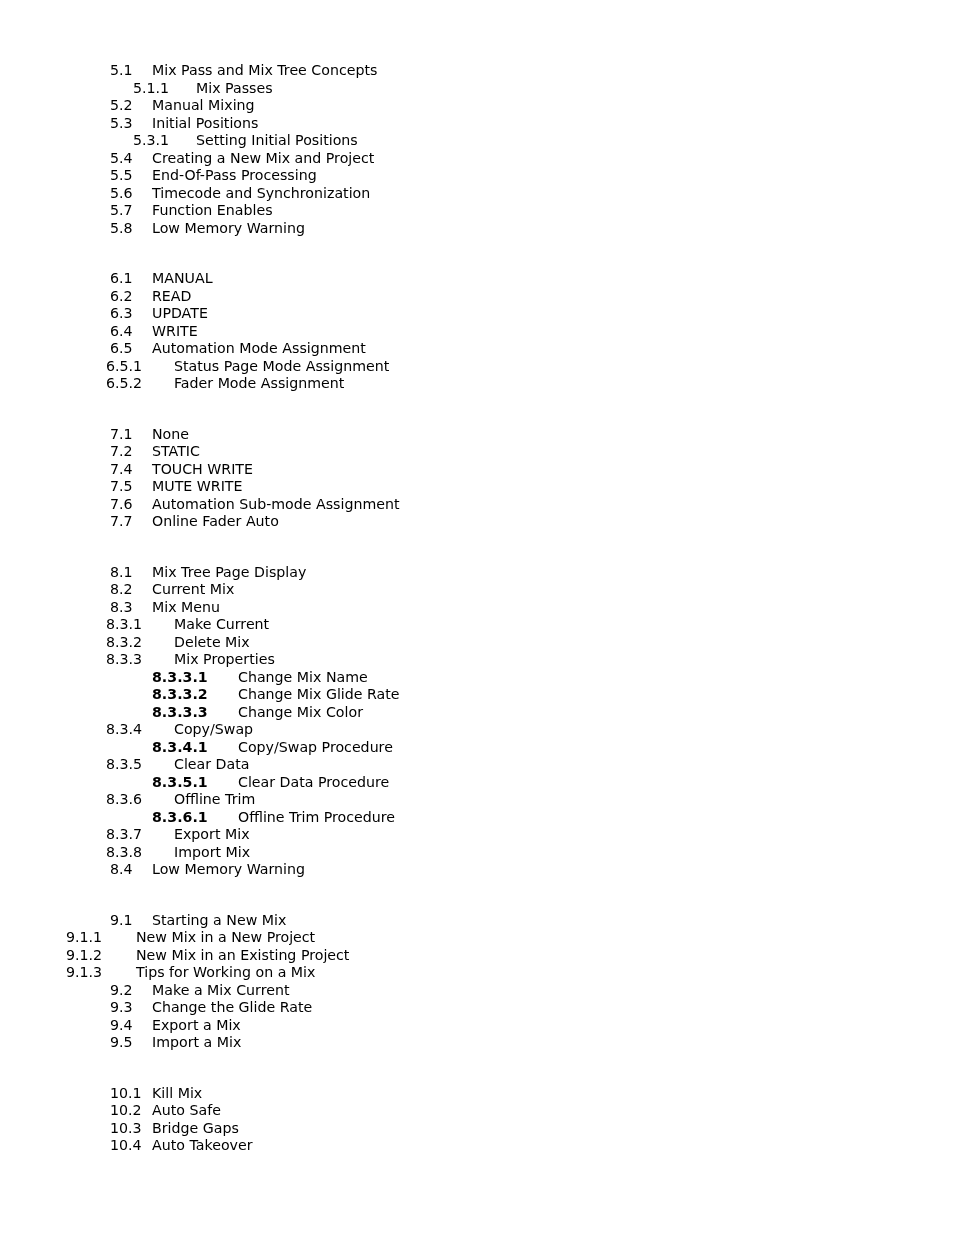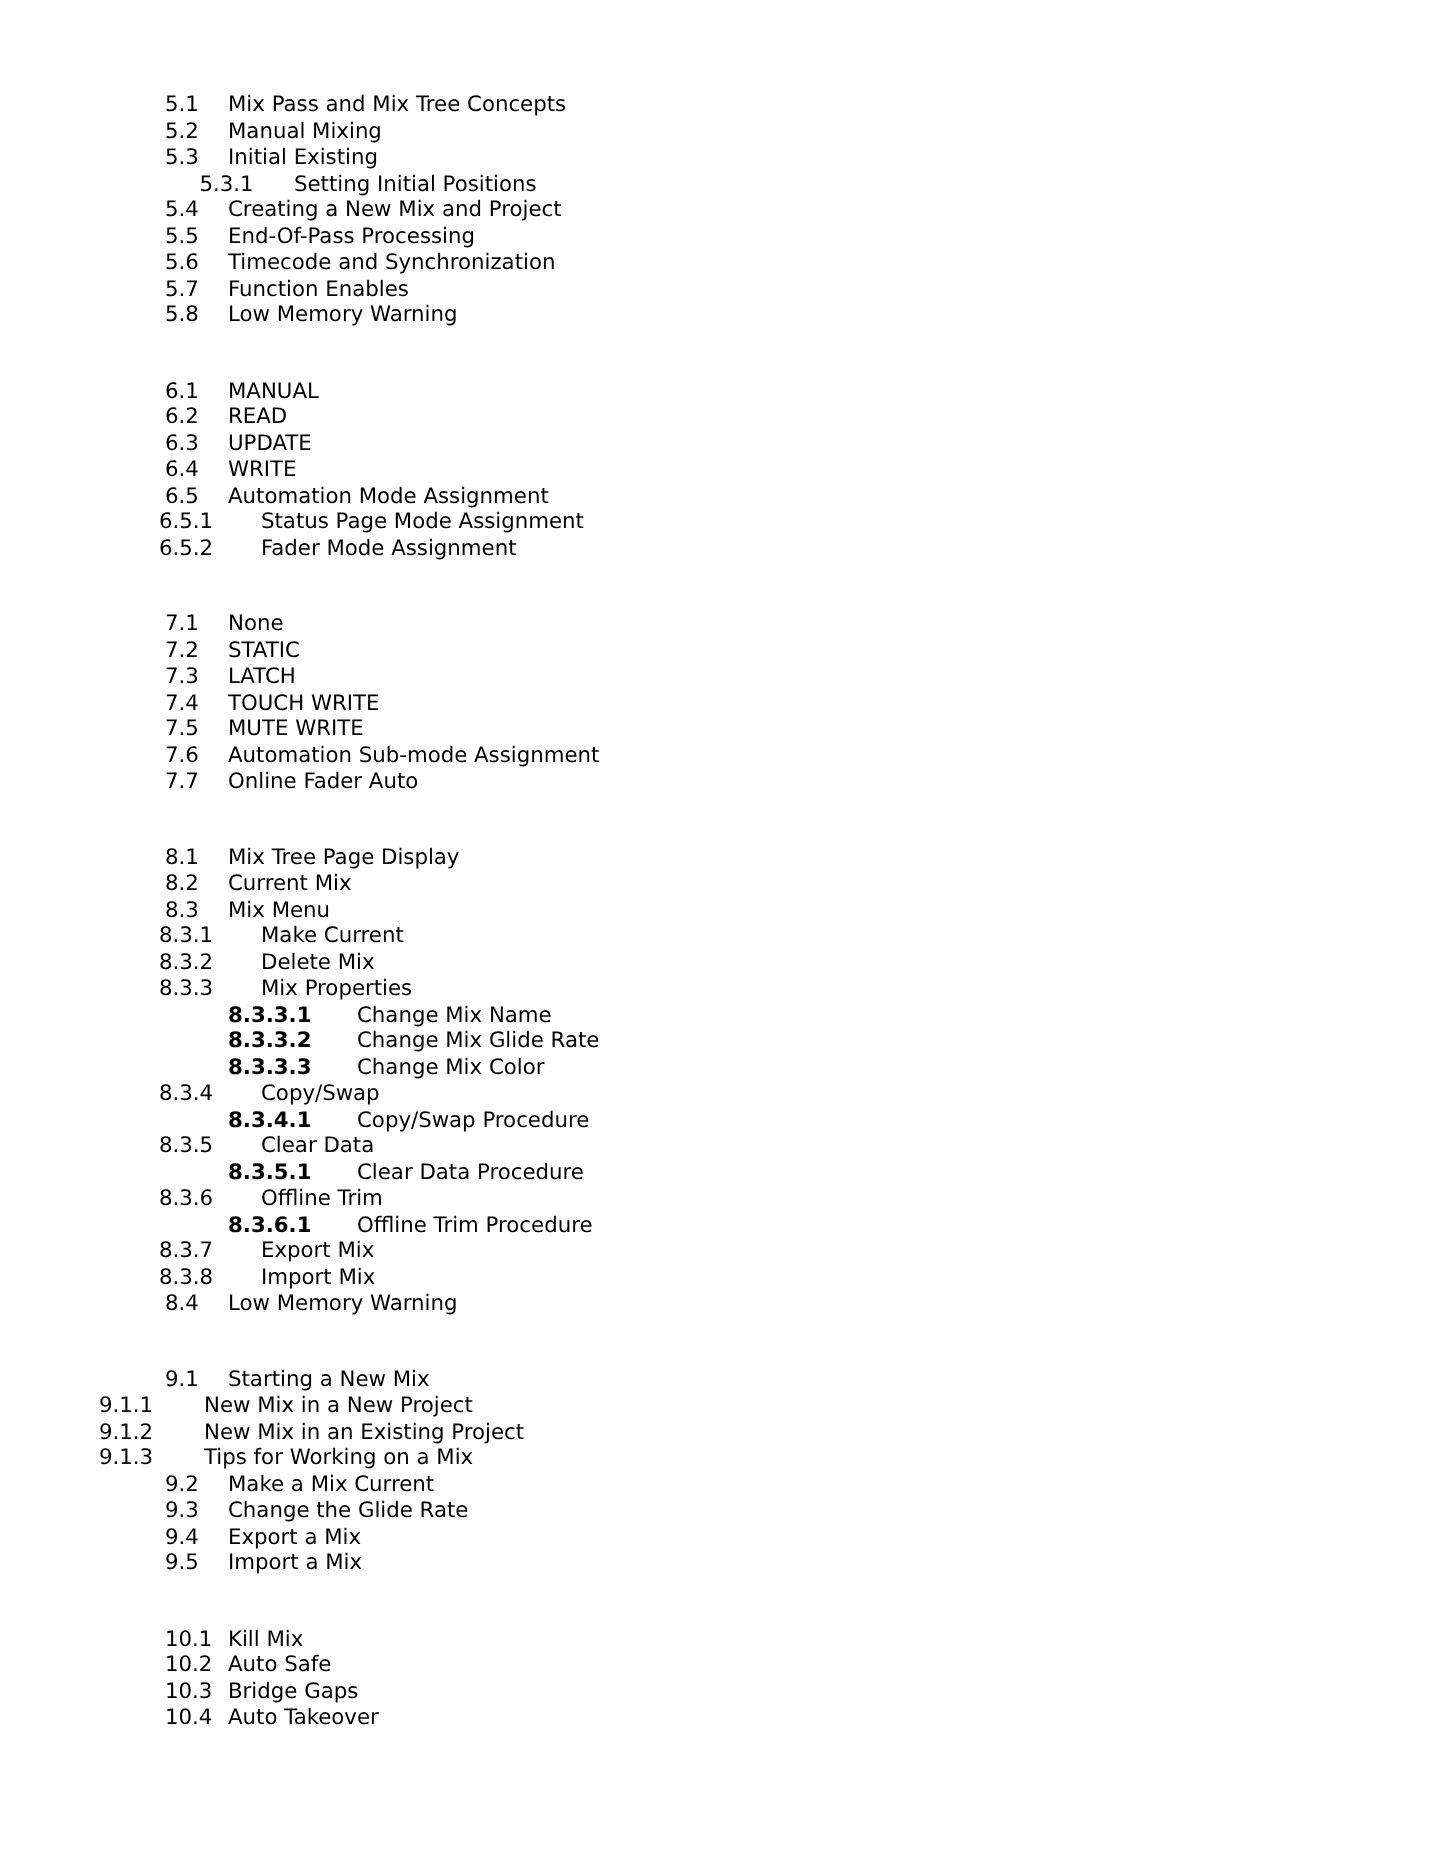--- a/index.html
+++ b/index.html
@@ -72,27 +72,31 @@
 </head>
 <body>
 
 <div class="page">
   <div class="toc" id="toc-root">
       <div class="toc-block">
         <div class="toc-entry lvl1">
           <span class="entry-num">5.1</span>
           <span class="entry-title">Mix Pass and Mix Tree Concepts</span>
         </div>
+        <div class="toc-entry lvl2a">
+          <span class="entry-num">5.1.1</span>
+          <span class="entry-title">Mix Passes</span>
+        </div>
         <div class="toc-entry lvl1">
           <span class="entry-num">5.2</span>
           <span class="entry-title">Manual Mixing</span>
         </div>
         <div class="toc-entry lvl1">
           <span class="entry-num">5.3</span>
-          <span class="entry-title">Initial Existing</span>
+          <span class="entry-title">Initial Positions</span>
         </div>
         <div class="toc-entry lvl2a">
           <span class="entry-num">5.3.1</span>
           <span class="entry-title">Setting Initial Positions</span>
         </div>
         <div class="toc-entry lvl1">
           <span class="entry-num">5.4</span>
           <span class="entry-title">Creating a New Mix and Project</span>
         </div>
         <div class="toc-entry lvl1">
@@ -145,24 +149,20 @@
       <div class="toc-block">
         <div class="toc-entry lvl1">
           <span class="entry-num">7.1</span>
           <span class="entry-title">None</span>
         </div>
         <div class="toc-entry lvl1">
           <span class="entry-num">7.2</span>
           <span class="entry-title">STATIC</span>
         </div>
         <div class="toc-entry lvl1">
-          <span class="entry-num">7.3</span>
-          <span class="entry-title">LATCH</span>
-        </div>
-        <div class="toc-entry lvl1">
           <span class="entry-num">7.4</span>
           <span class="entry-title">TOUCH WRITE</span>
         </div>
         <div class="toc-entry lvl1">
           <span class="entry-num">7.5</span>
           <span class="entry-title">MUTE WRITE</span>
         </div>
         <div class="toc-entry lvl1">
           <span class="entry-num">7.6</span>
           <span class="entry-title">Automation Sub-mode Assignment</span>

